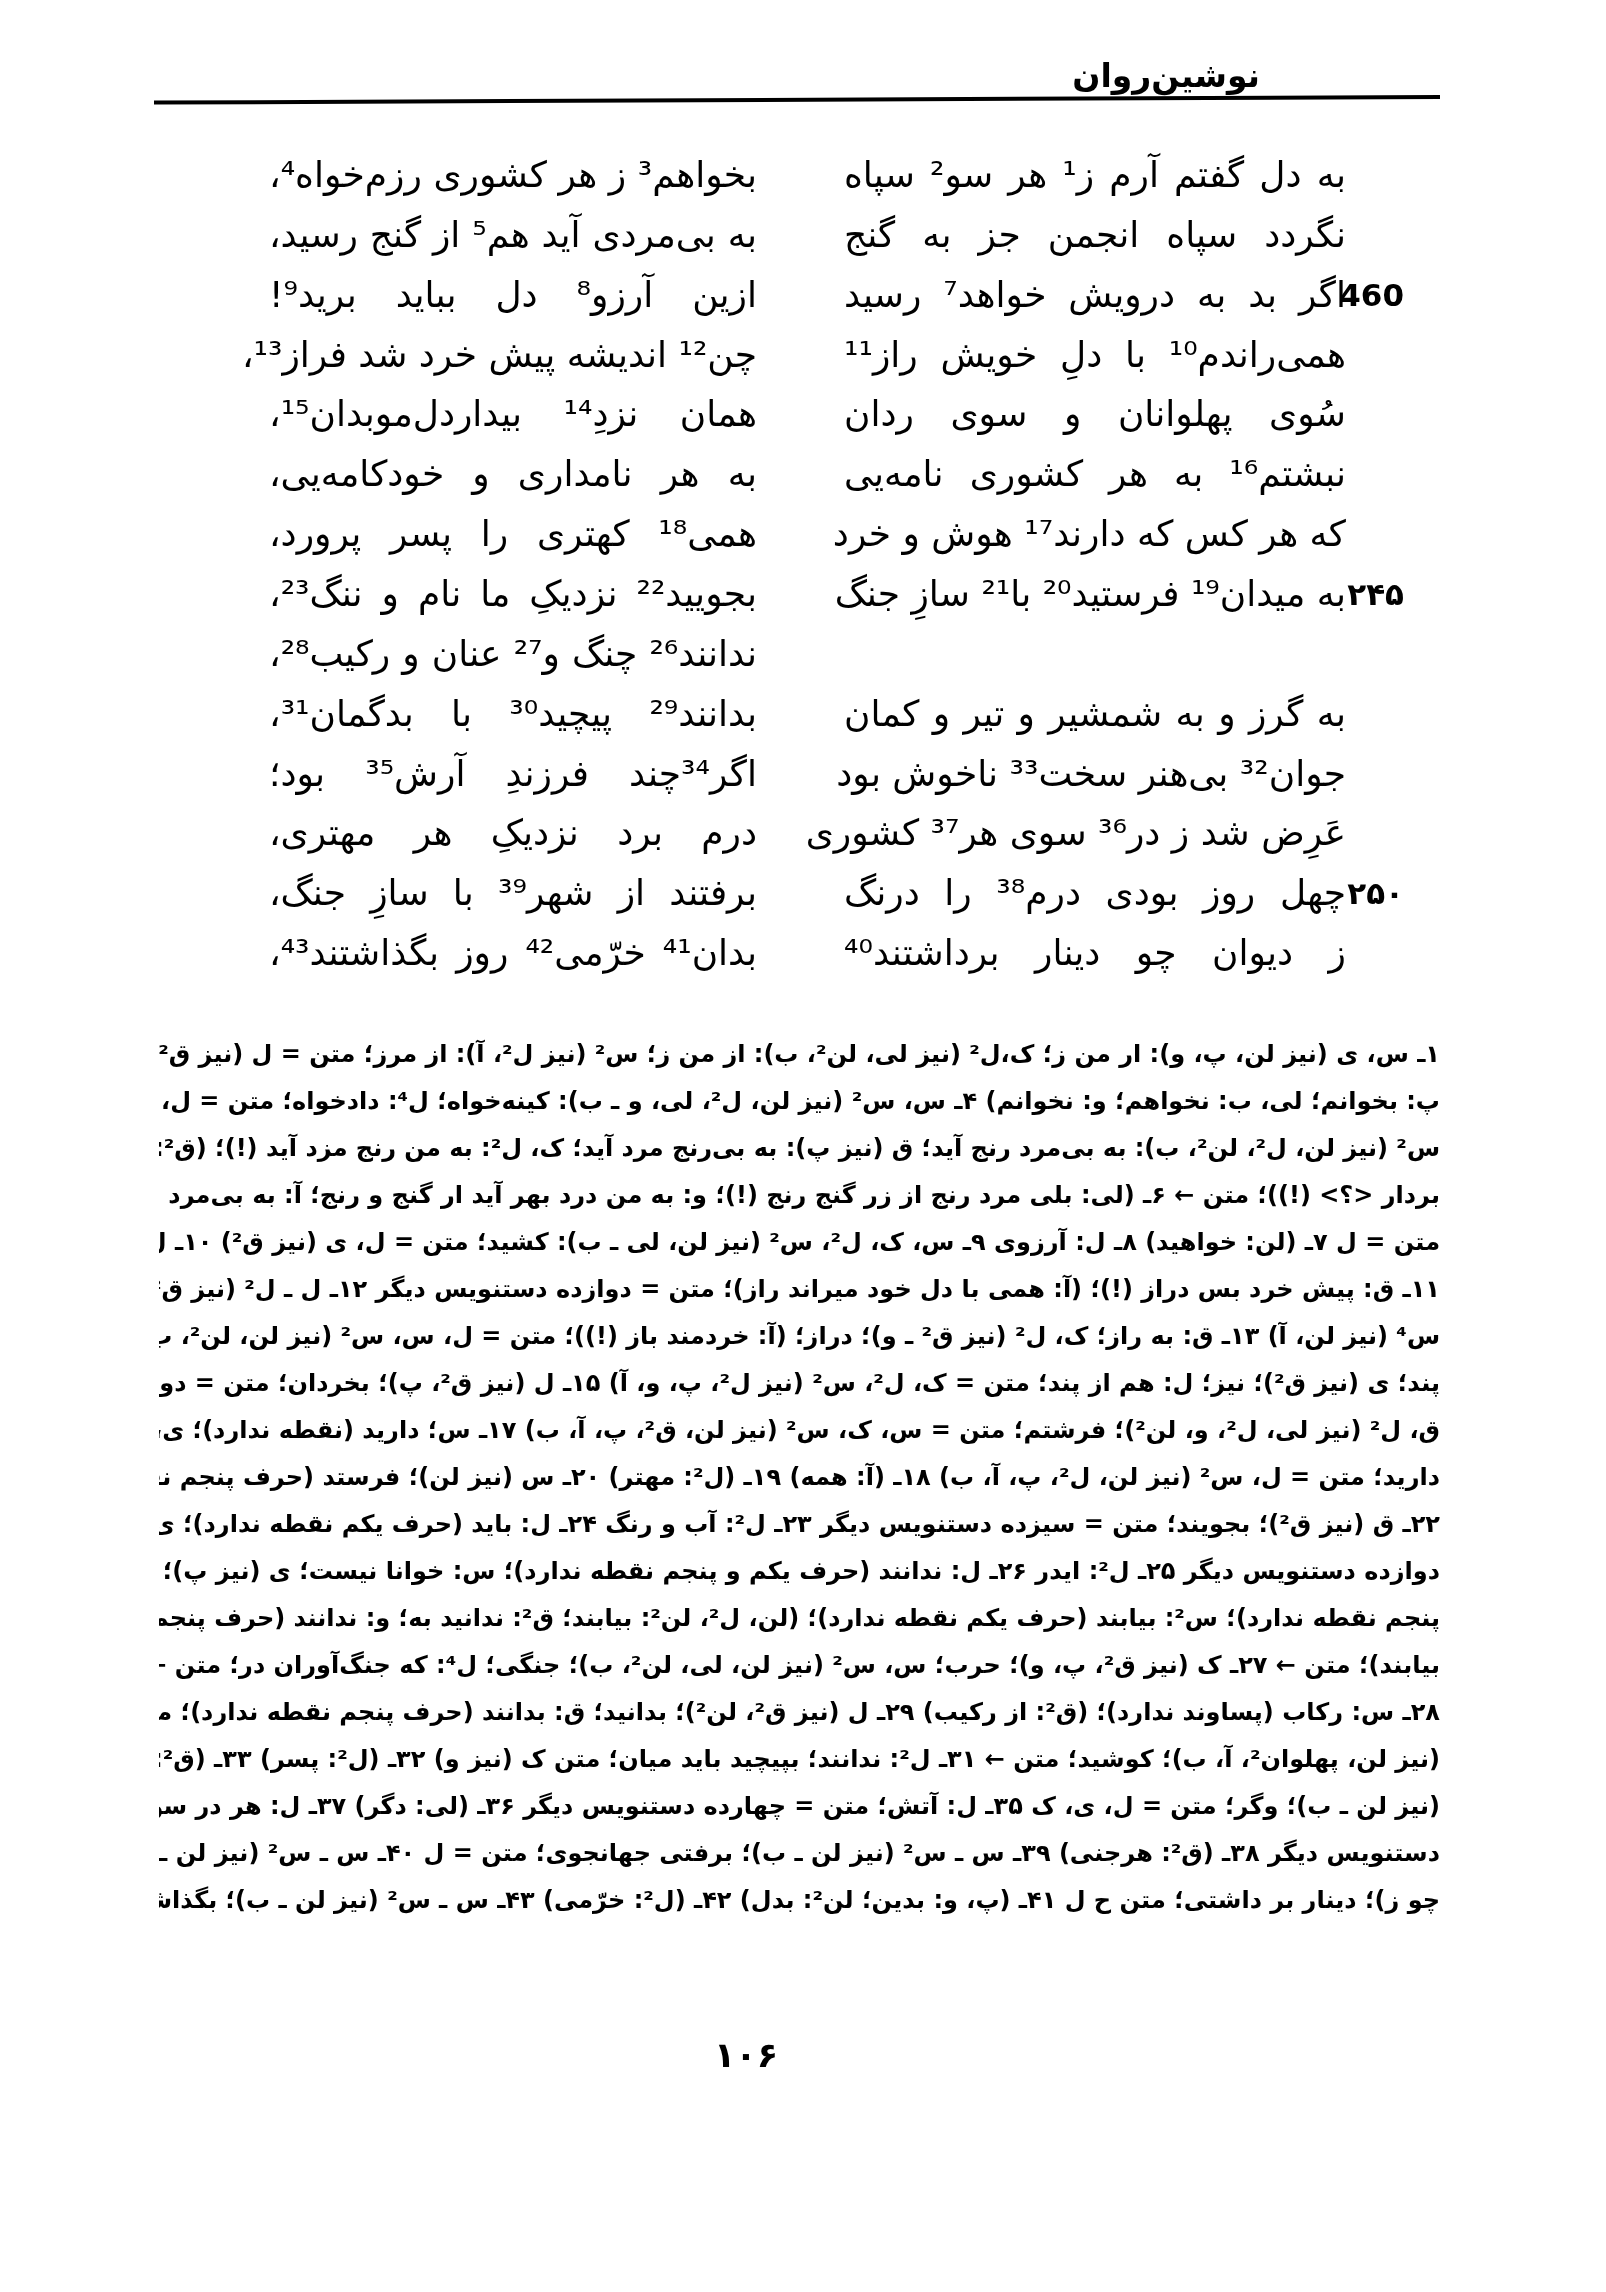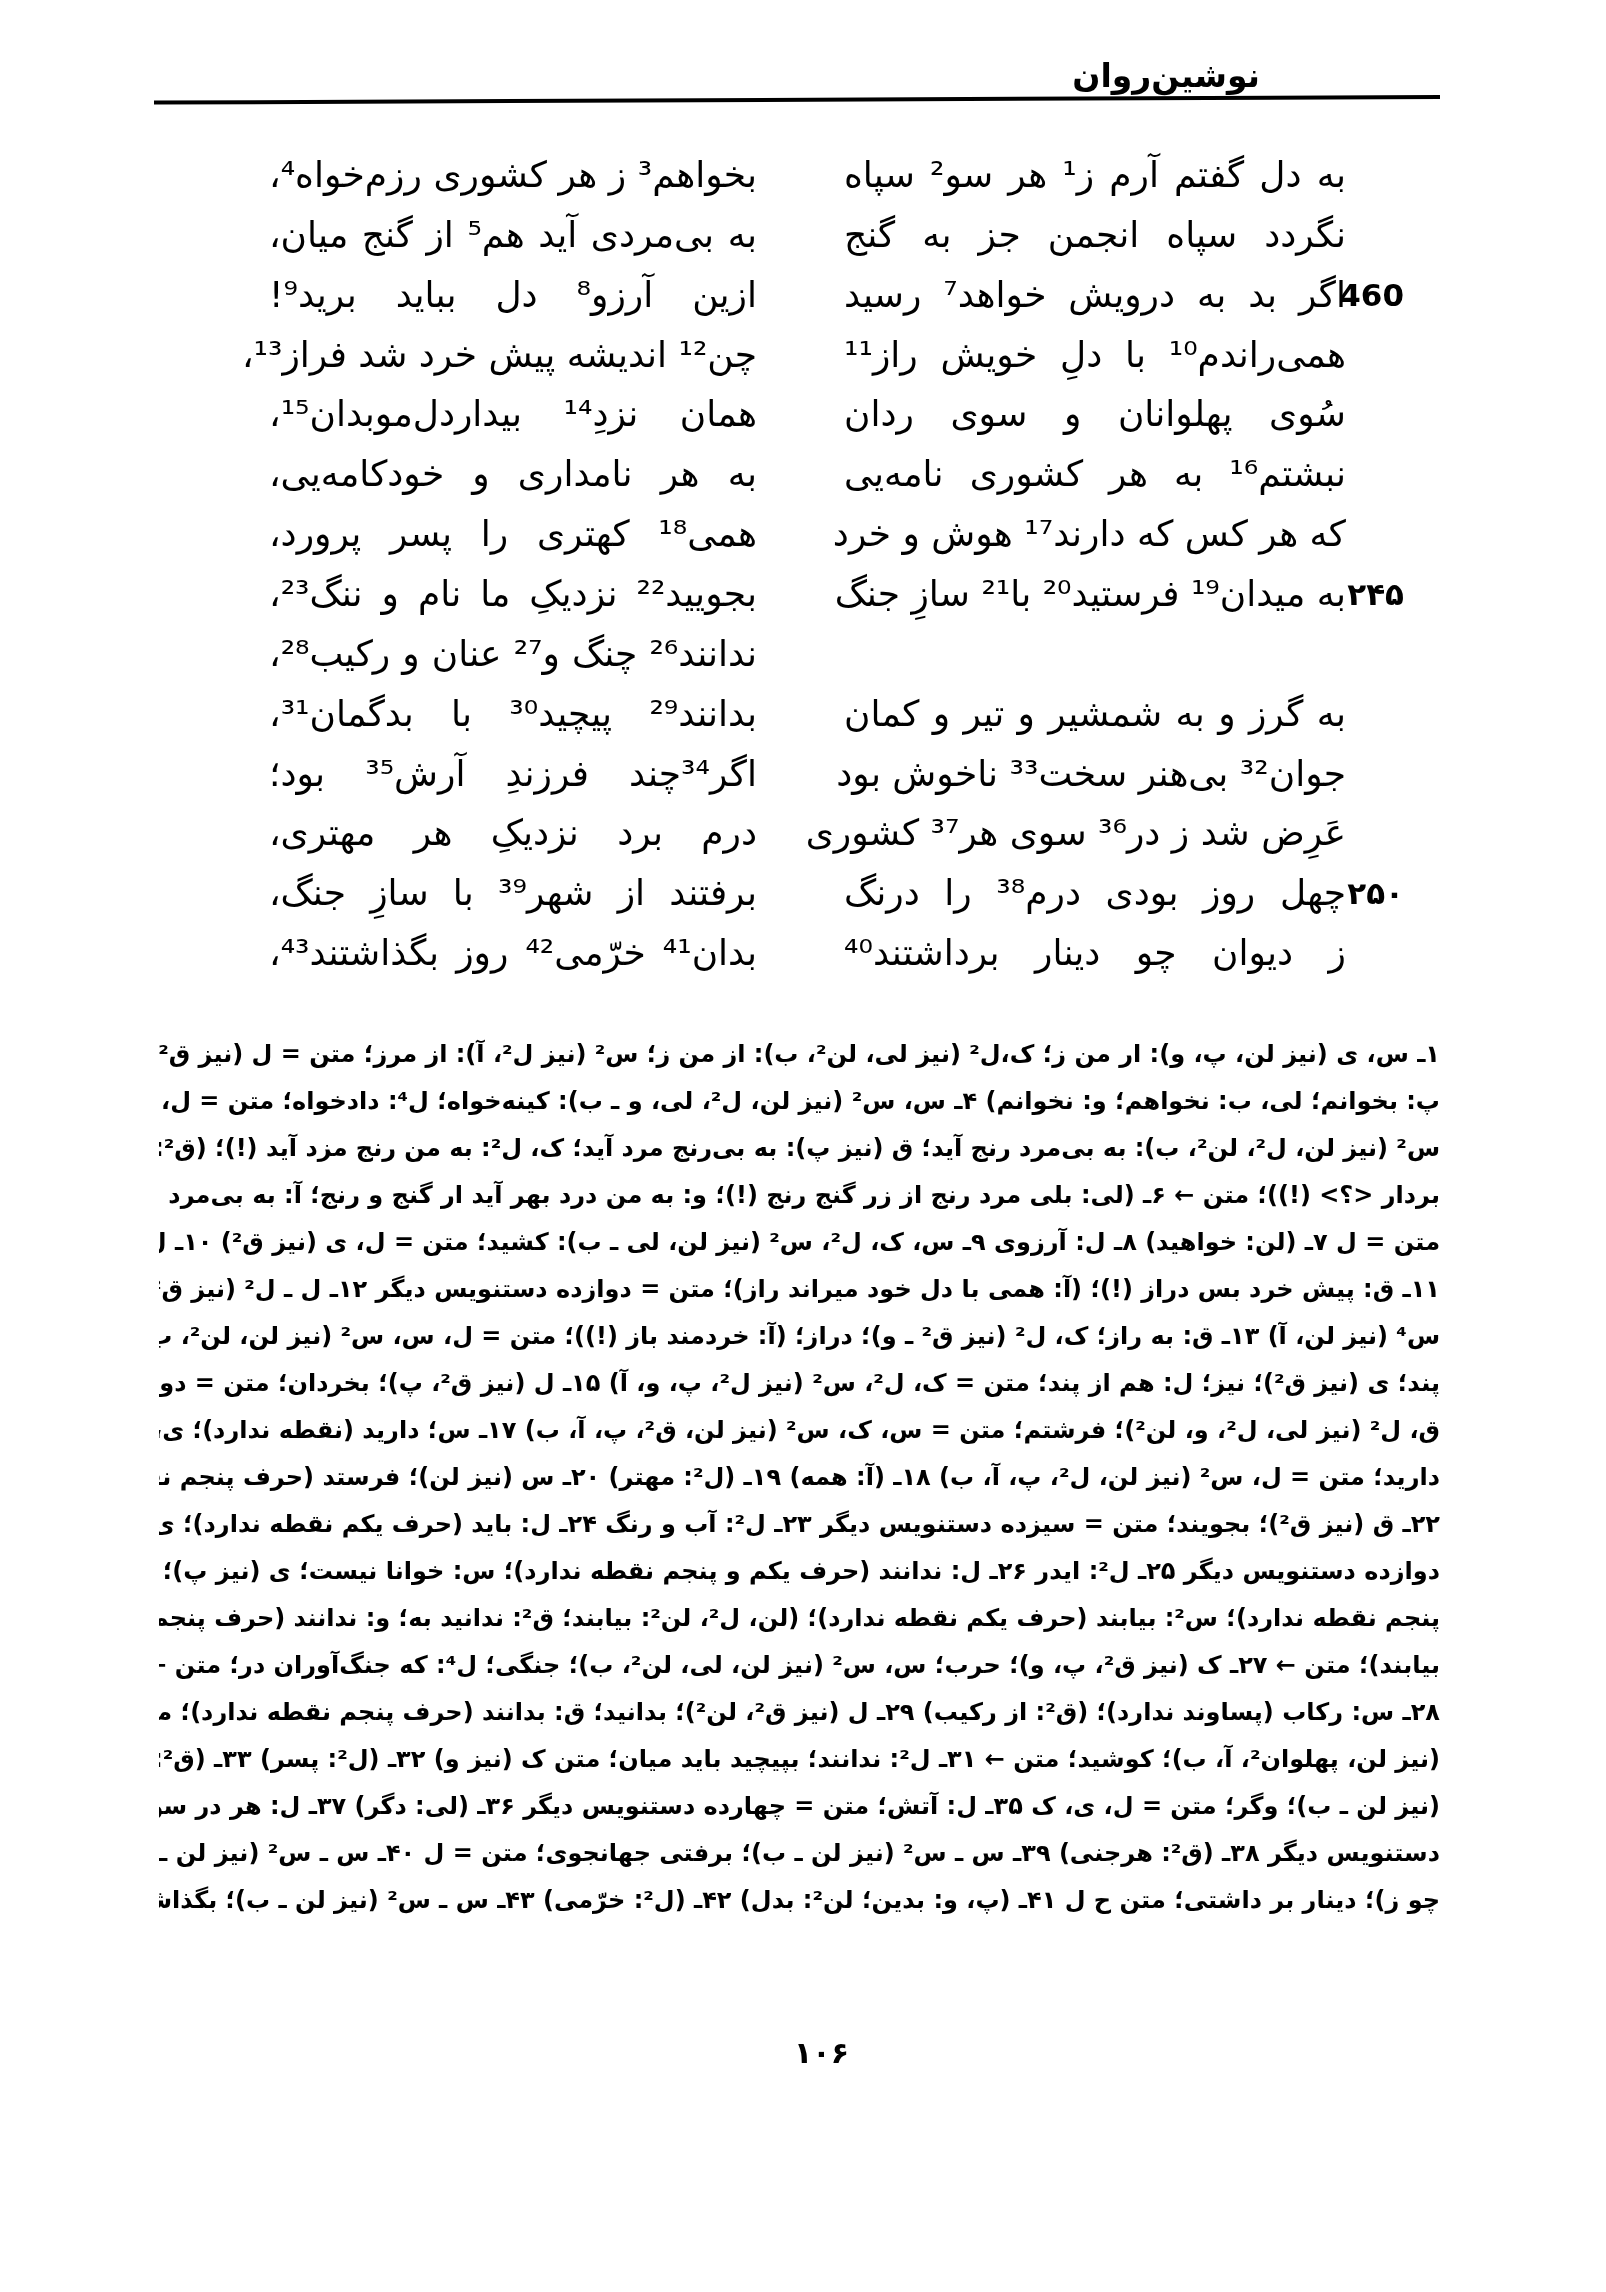--- a/index.html
+++ b/index.html
@@ -11,40 +11,40 @@
   .verses { position:absolute; left:0; top:145px; width:1607px; }
   .bayt { position:absolute; left:0; width:1607px; height:60px; direction:rtl; }
   .hem { position:absolute; top:0; font-size:36px; font-weight:normal; line-height:60px; white-space:nowrap;
          text-align:justify; text-align-last:justify; direction:rtl; }
   .hem-1 { right:261px; width:502px; }
   .hem-2 { right:850px; width:488px; }
   .line-no { position:absolute; right:203px; top:0; font-size:31px; font-weight:bold; line-height:60px; direction:rtl; }
   .notes { position:absolute; left:159px; top:1031px; width:1281px; direction:rtl; }
   .note-line { font-size:24px; font-weight:bold; line-height:47px; height:47px; white-space:nowrap; overflow:hidden;
                text-align:justify; text-align-last:justify; direction:rtl; }
-  .page-no { position:absolute; left:783px; top:2035px; width:77px; text-align:center; font-size:30px; font-weight:bold; }
+  .page-no { position:absolute; left:714px; top:2035px; width:77px; font-size:35px; font-weight:bold; }
 </style>
 </head>
 <body>
 
 <div class="page">
 
   <div class="running-head">نوشین‌روان</div>
   <div class="head-rule"></div>
 
   <div class="verses">
     <div class="bayt" style="top:0px">
       <span class="line-no"></span>
       <span class="hem hem-1">به دل گفتم آرم ز¹ هر سو² سپاه</span>
       <span class="hem hem-2">بخواهم³ ز هر کشوری رزم‌خواه⁴،</span>
     </div>
     <div class="bayt" style="top:60px">
       <span class="line-no"></span>
       <span class="hem hem-1">نگردد سپاه انجمن جز به گنج</span>
-      <span class="hem hem-2">به بی‌مردی آید هم⁵ از گنج میان،</span>
+      <span class="hem hem-2">به بی‌مردی آید هم⁵ از گنج رسید،</span>
     </div>
     <div class="bayt" style="top:120px">
       <span class="line-no">460</span>
       <span class="hem hem-1">اگر بد به درویش خواهد⁷ رسید</span>
       <span class="hem hem-2">ازین آرزو⁸ دل بباید برید⁹!</span>
     </div>
     <div class="bayt" style="top:180px">
       <span class="line-no"></span>
       <span class="hem hem-2">چن¹² اندیشه پیش خرد شد فراز¹³،</span>
       <span class="hem hem-1">همی‌راندم¹⁰ با دلِ خویش راز¹¹</span>

